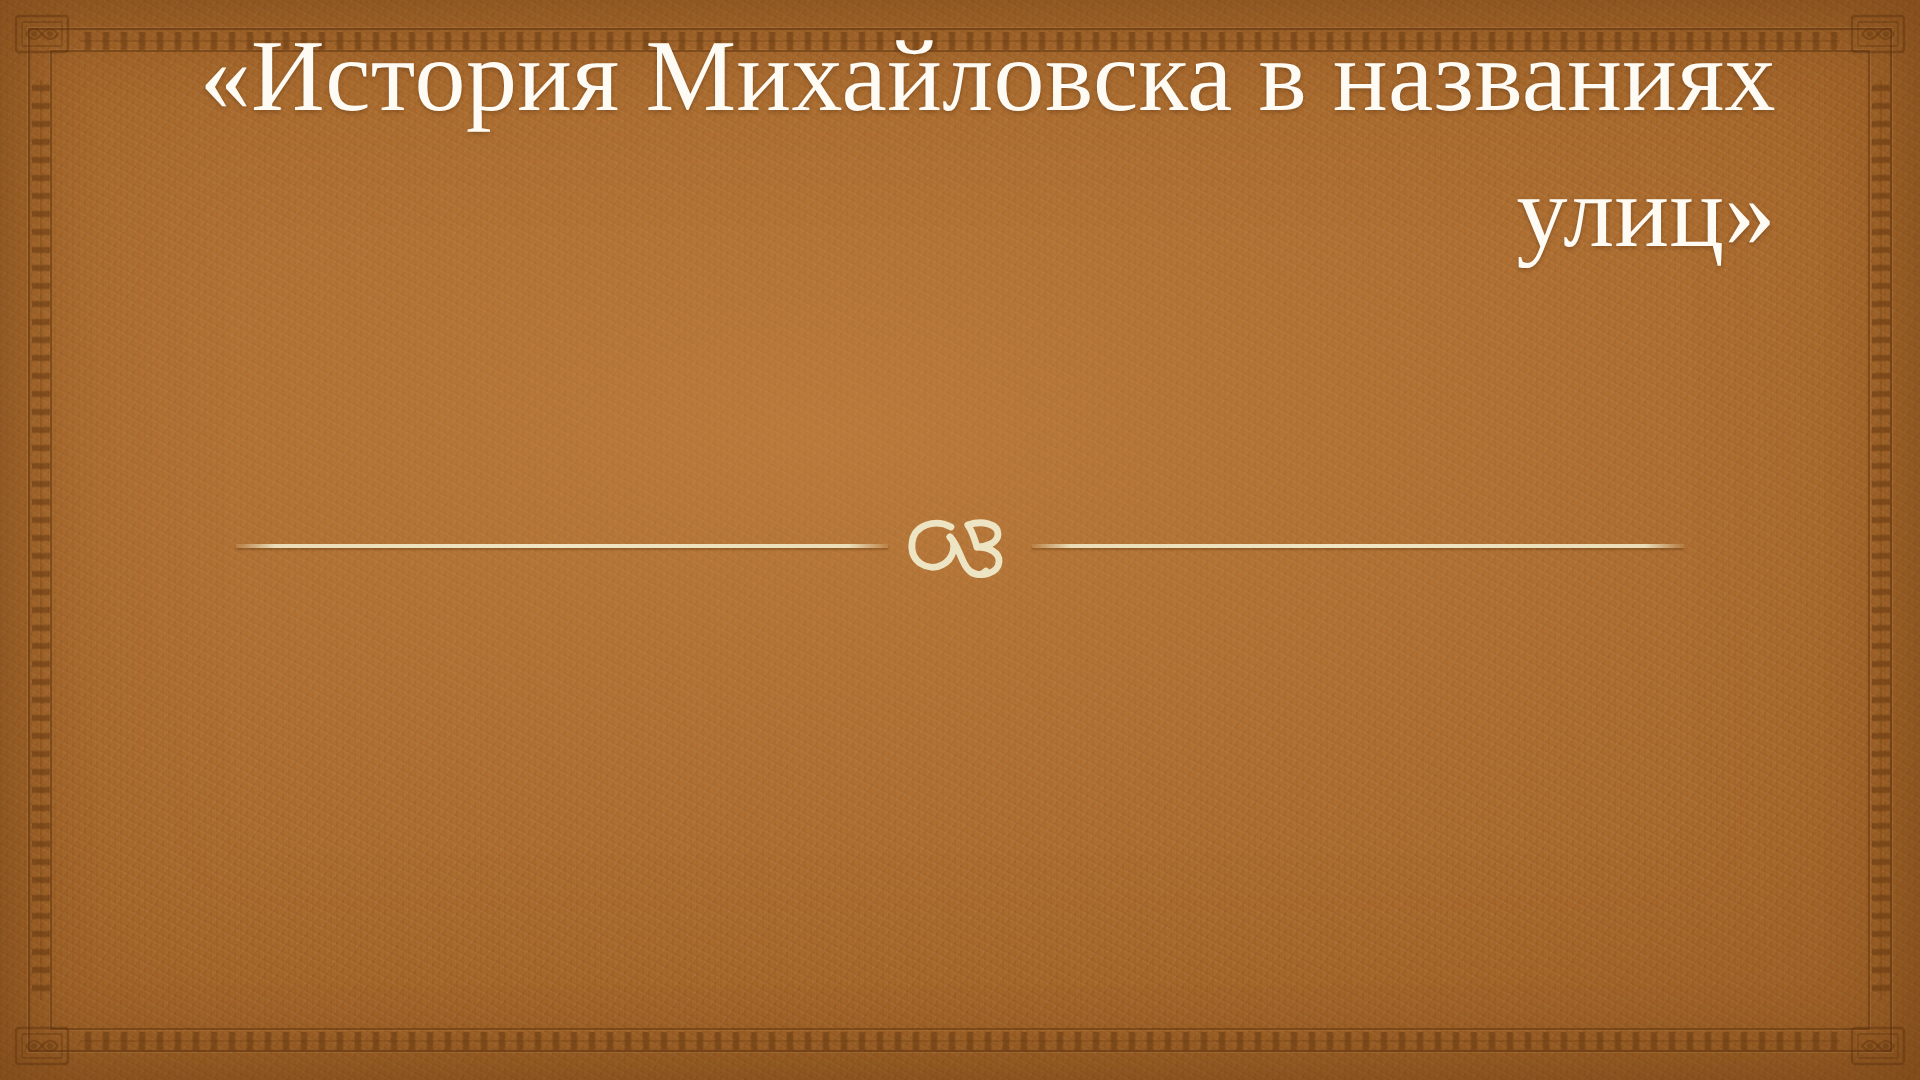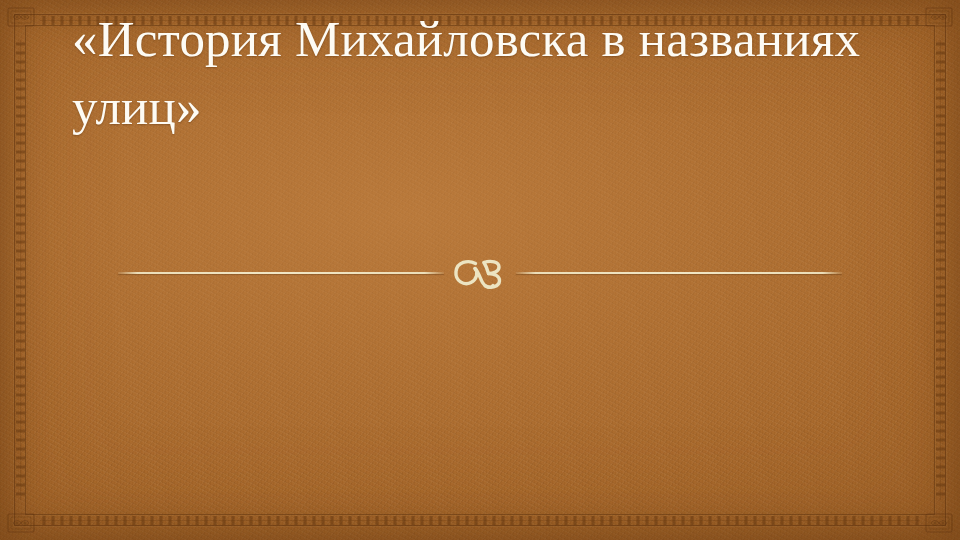--- a/index.html
+++ b/index.html
@@ -109,21 +109,21 @@
   .corner-orn.tr { right: 6px; top: 6px;  transform: scaleX(-1); }
   .corner-orn.bl { left: 6px;  bottom: 6px; transform: scaleY(-1); }
   .corner-orn.br { right: 6px; bottom: 6px; transform: scale(-1,-1); }
 
   
   #title-block {
     position: absolute;
     left: 72px;
     right: 72px;
     top: 6px;
-    text-align: left;
+    text-align: right;
   }
   #slide-title {
     margin: 0;
     color: #fdfbf4;
     font-weight: 400;
     font-size: 51px;
     line-height: 1.33;
     letter-spacing: 0.2px;
     text-shadow: 0 1px 2px rgba(70,34,8,0.35);
     font-family: "Liberation Serif", "DejaVu Serif", serif;

